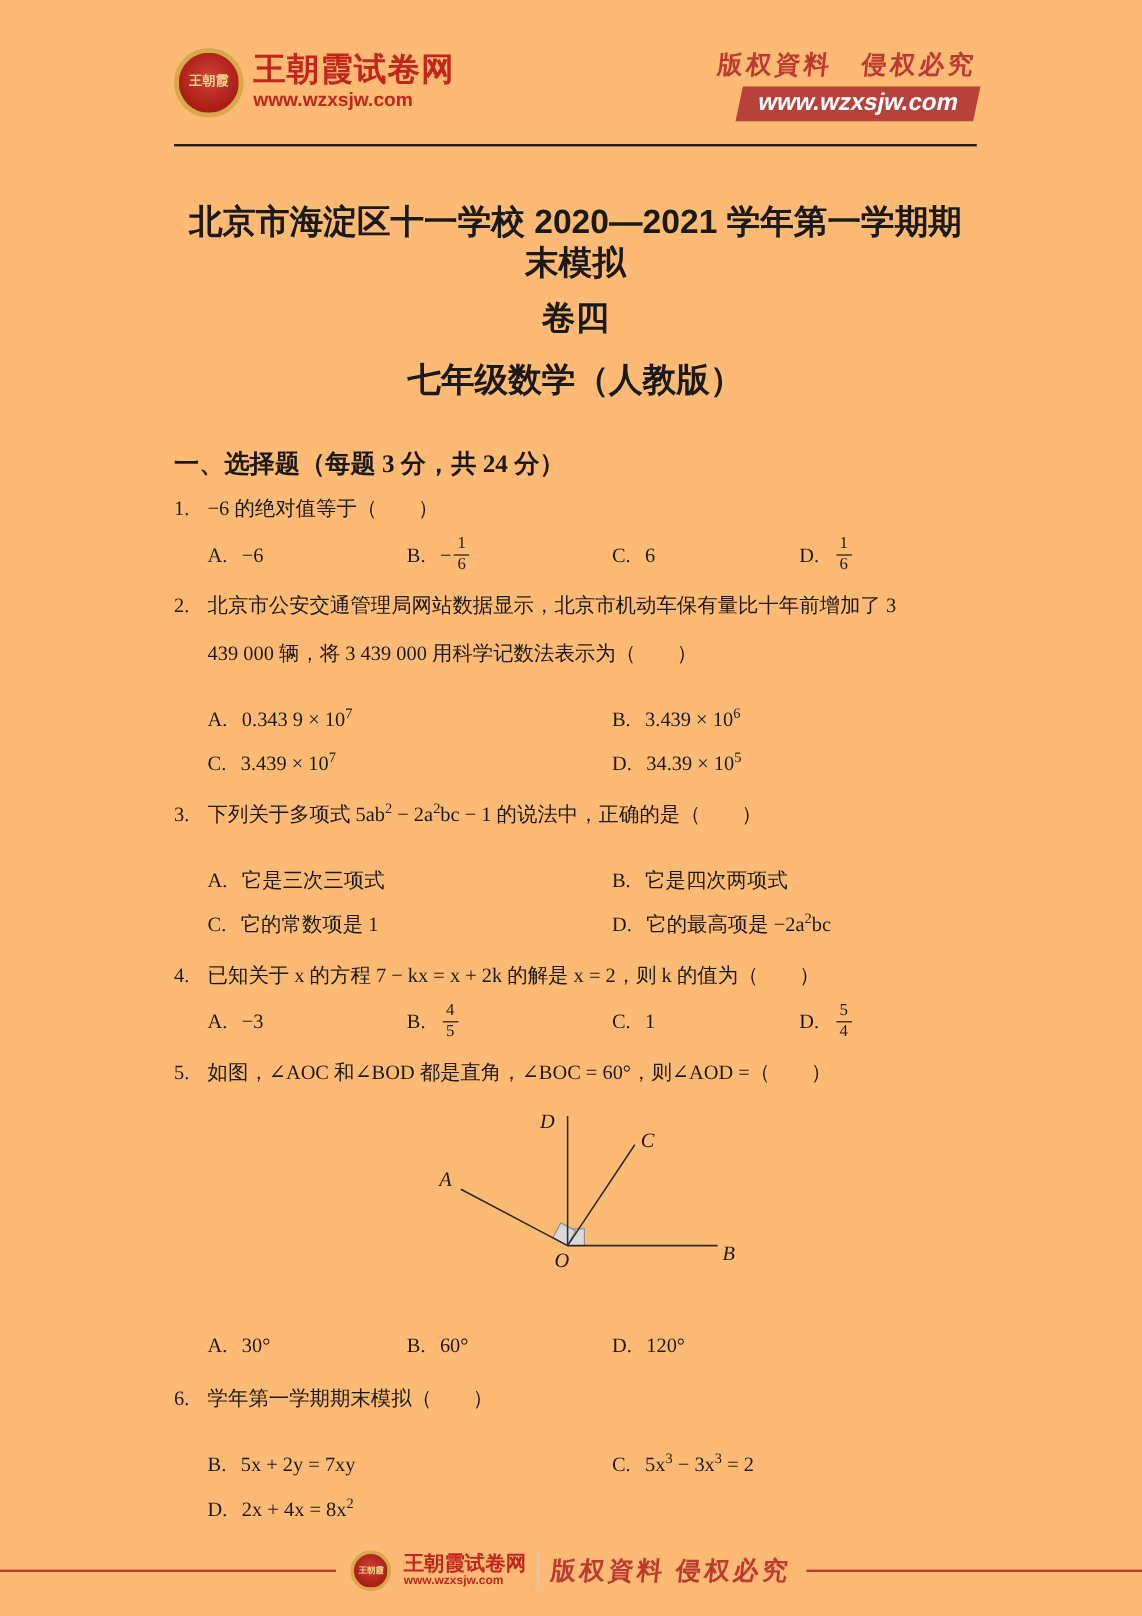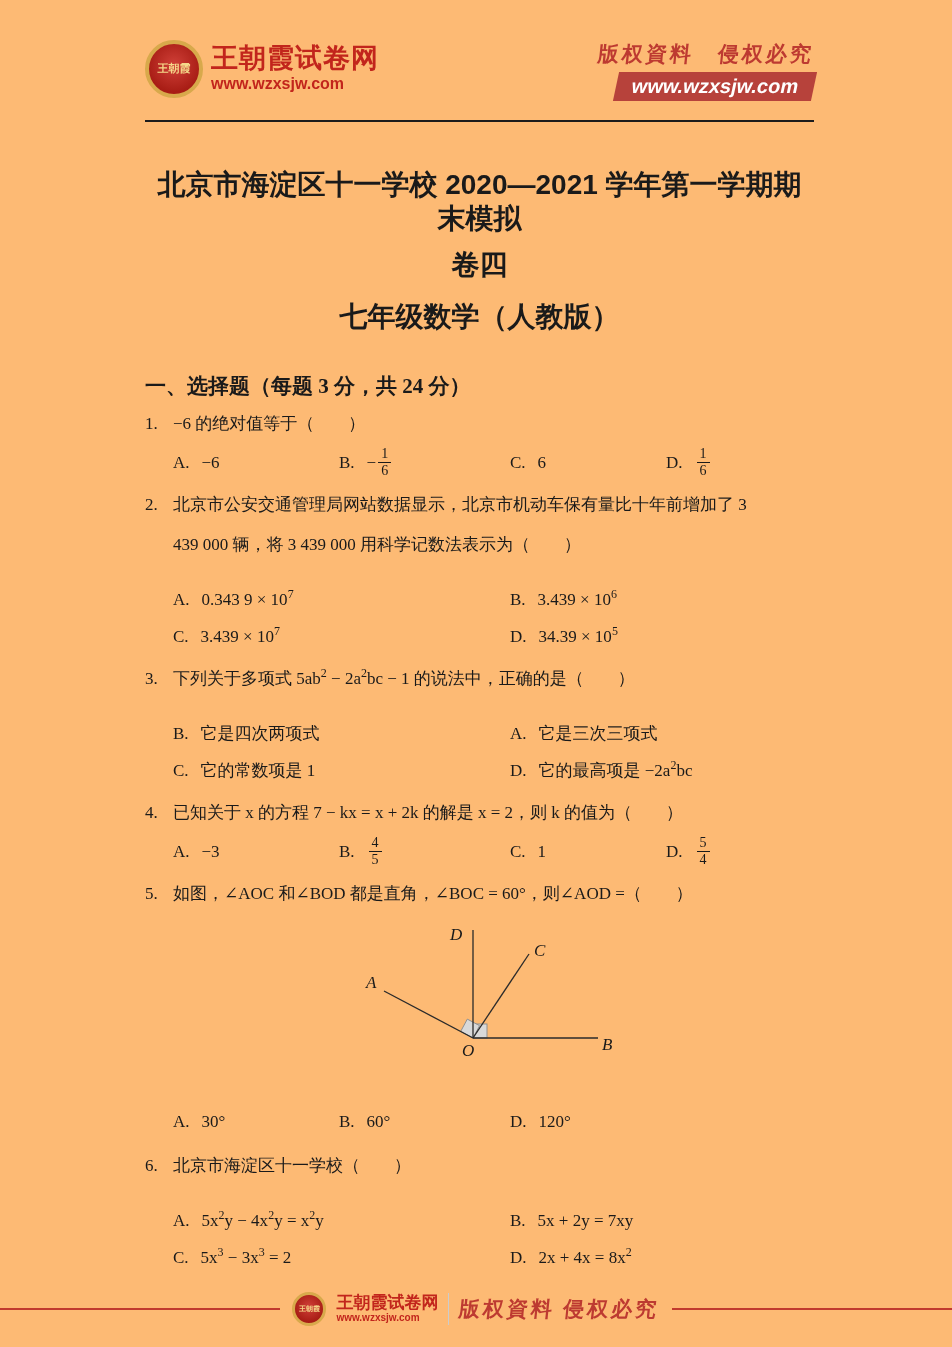--- a/index.html
+++ b/index.html
@@ -154,22 +154,22 @@
         <span class="opt"><span class="opt-label">D.</span><span>34.39 × 10<sup>5</sup></span></span>
       </div>
     </div>
 
     <div class="question">
       <div class="q-stem-row">
         <span class="q-num">3.</span>
         <span class="q-stem">下列关于多项式 5ab<sup>2</sup> − 2a<sup>2</sup>bc − 1 的说法中，正确的是（　　）</span>
       </div>
       <div class="opts two">
+        <span class="opt"><span class="opt-label">A.</span><span>它是三次三项式</span></span>
         <span class="opt"><span class="opt-label">B.</span><span>它是四次两项式</span></span>
-        <span class="opt"><span class="opt-label">A.</span><span>它是三次三项式</span></span>
         <span class="opt"><span class="opt-label">C.</span><span>它的常数项是 1</span></span>
         <span class="opt"><span class="opt-label">D.</span><span>它的最高项是 −2a<sup>2</sup>bc</span></span>
       </div>
     </div>
 
     <div class="question">
       <div class="q-stem-row">
         <span class="q-num">4.</span>
         <span class="q-stem">已知关于 x 的方程 7 − kx = x + 2k 的解是 x = 2，则 k 的值为（　　）</span>
       </div>
@@ -207,24 +207,23 @@
       <div class="opts four">
         <span class="opt"><span class="opt-label">A.</span><span>30°</span></span>
         <span class="opt"><span class="opt-label">B.</span><span>60°</span></span>
         <span class="opt"><span class="opt-label">D.</span><span>120°</span></span>
       </div>
     </div>
 
     <div class="question" style="margin-top:6px;">
       <div class="q-stem-row">
         <span class="q-num">6.</span>
-        <span class="q-stem">北京市海淀区十一学校（　　）</span>
+        <span class="q-stem">学年第一学期期末模拟（　　）</span>
       </div>
       <div class="opts two">
-        <span class="opt"><span class="opt-label">A.</span><span>5x<sup>2</sup>y − 4x<sup>2</sup>y = x<sup>2</sup>y</span></span>
         <span class="opt"><span class="opt-label">B.</span><span>5x + 2y = 7xy</span></span>
         <span class="opt"><span class="opt-label">C.</span><span>5x<sup>3</sup> − 3x<sup>3</sup> = 2</span></span>
         <span class="opt"><span class="opt-label">D.</span><span>2x + 4x = 8x<sup>2</sup></span></span>
       </div>
     </div>
 
   </div>
 
   <div class="footer-bar">
     <span class="fline"></span>

